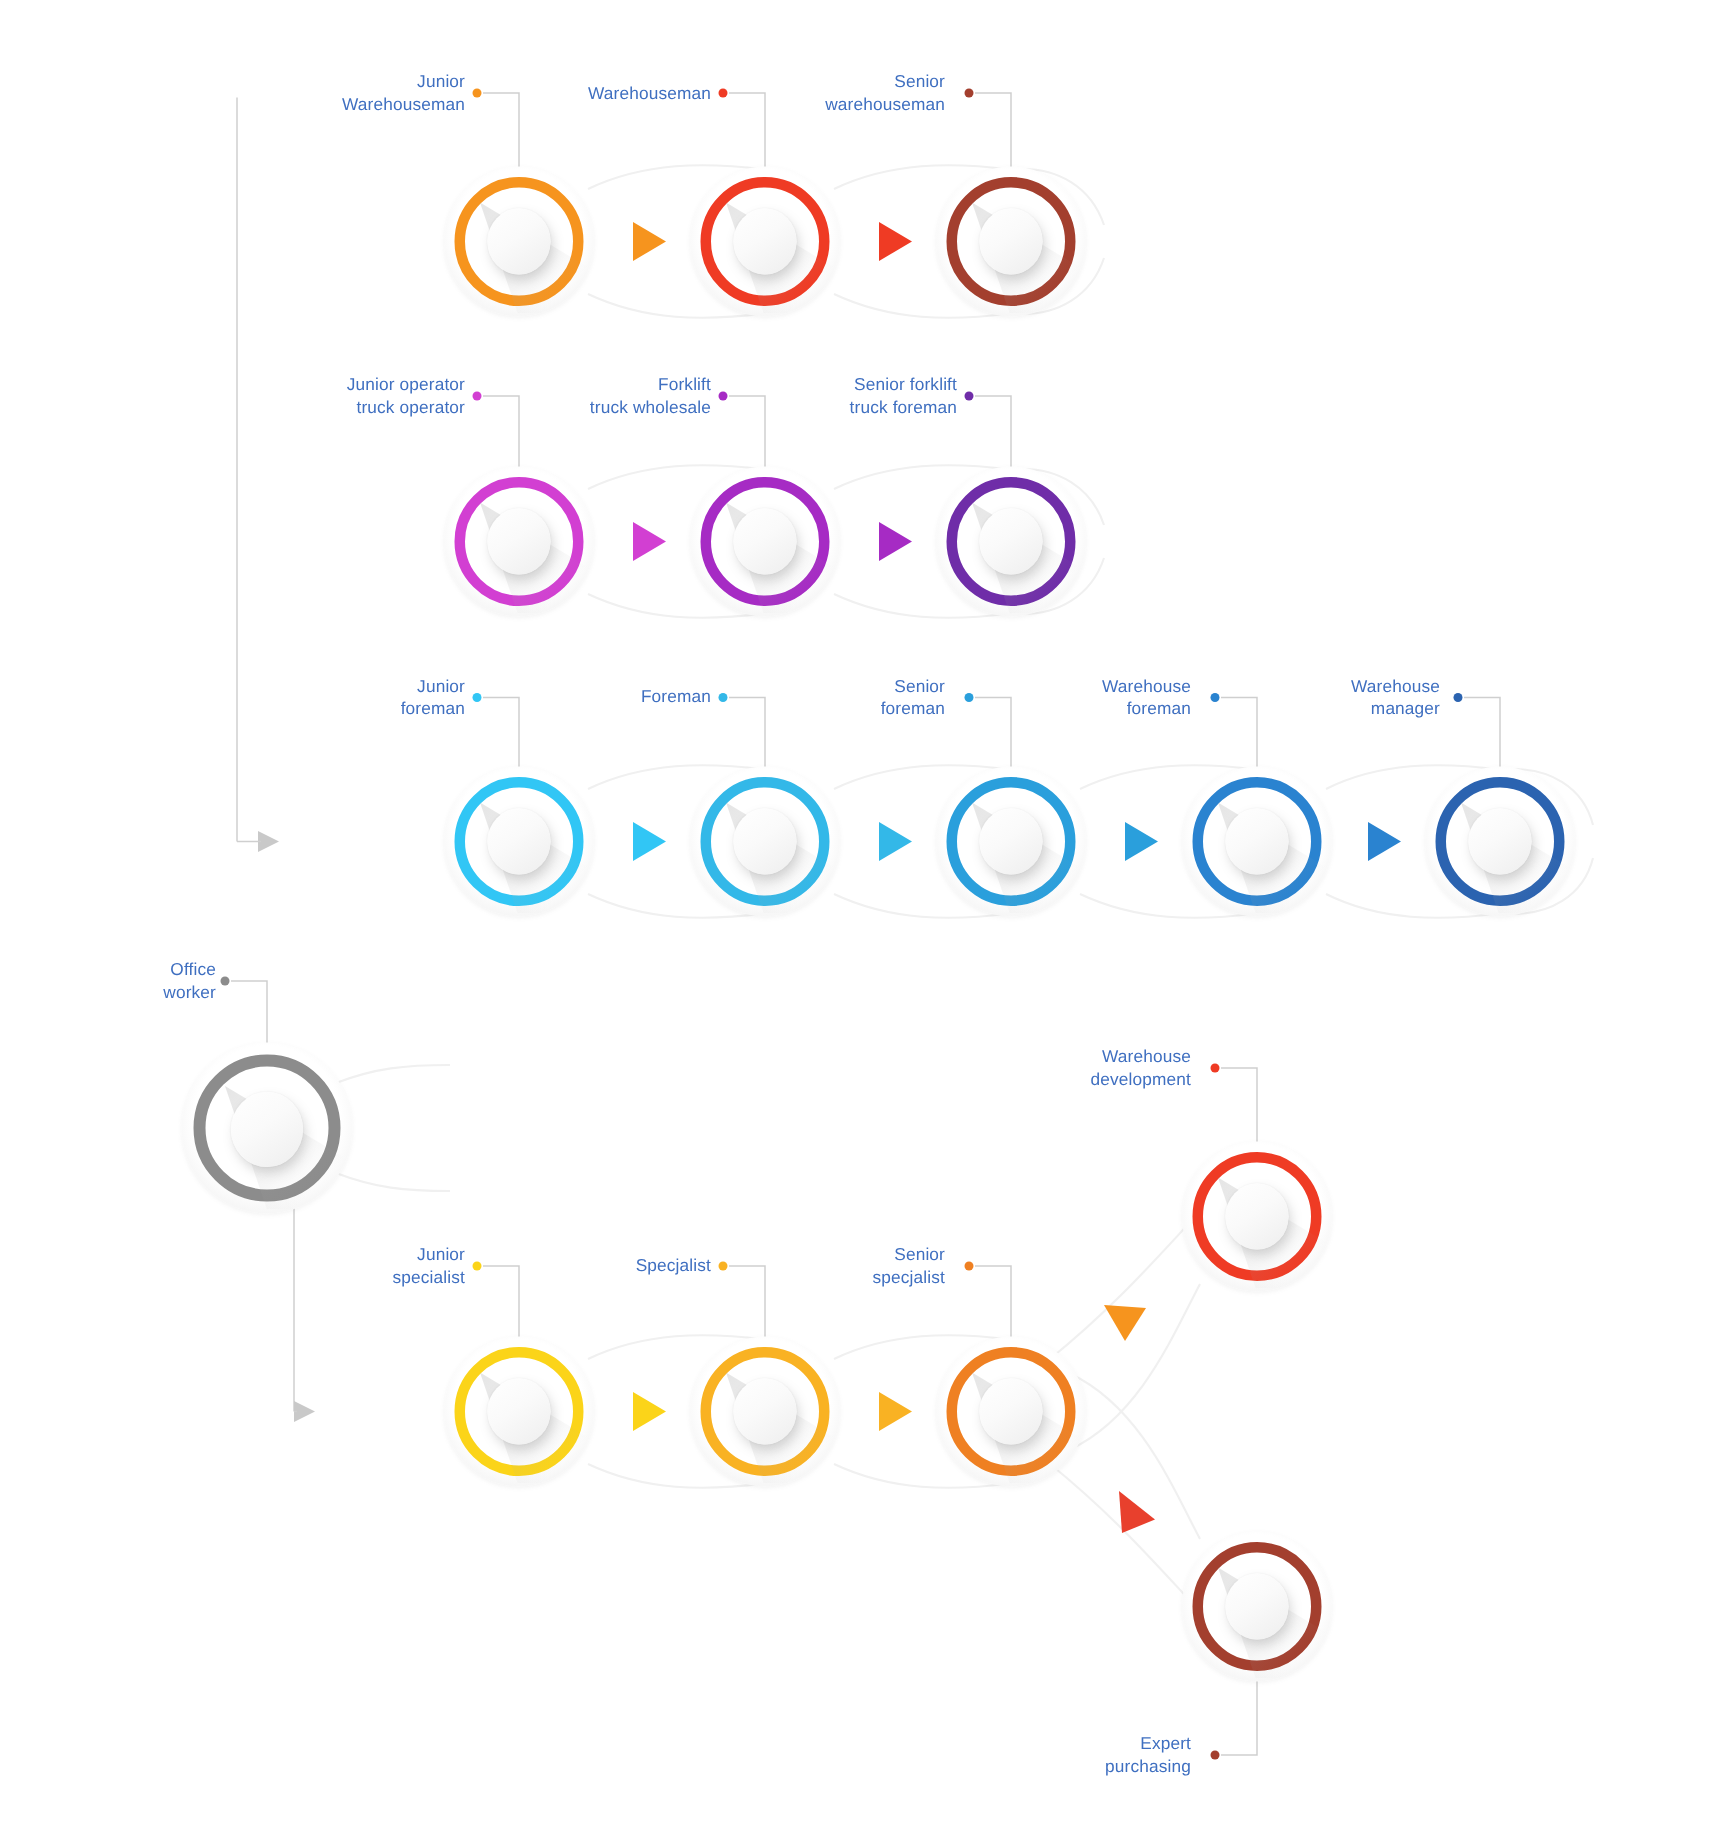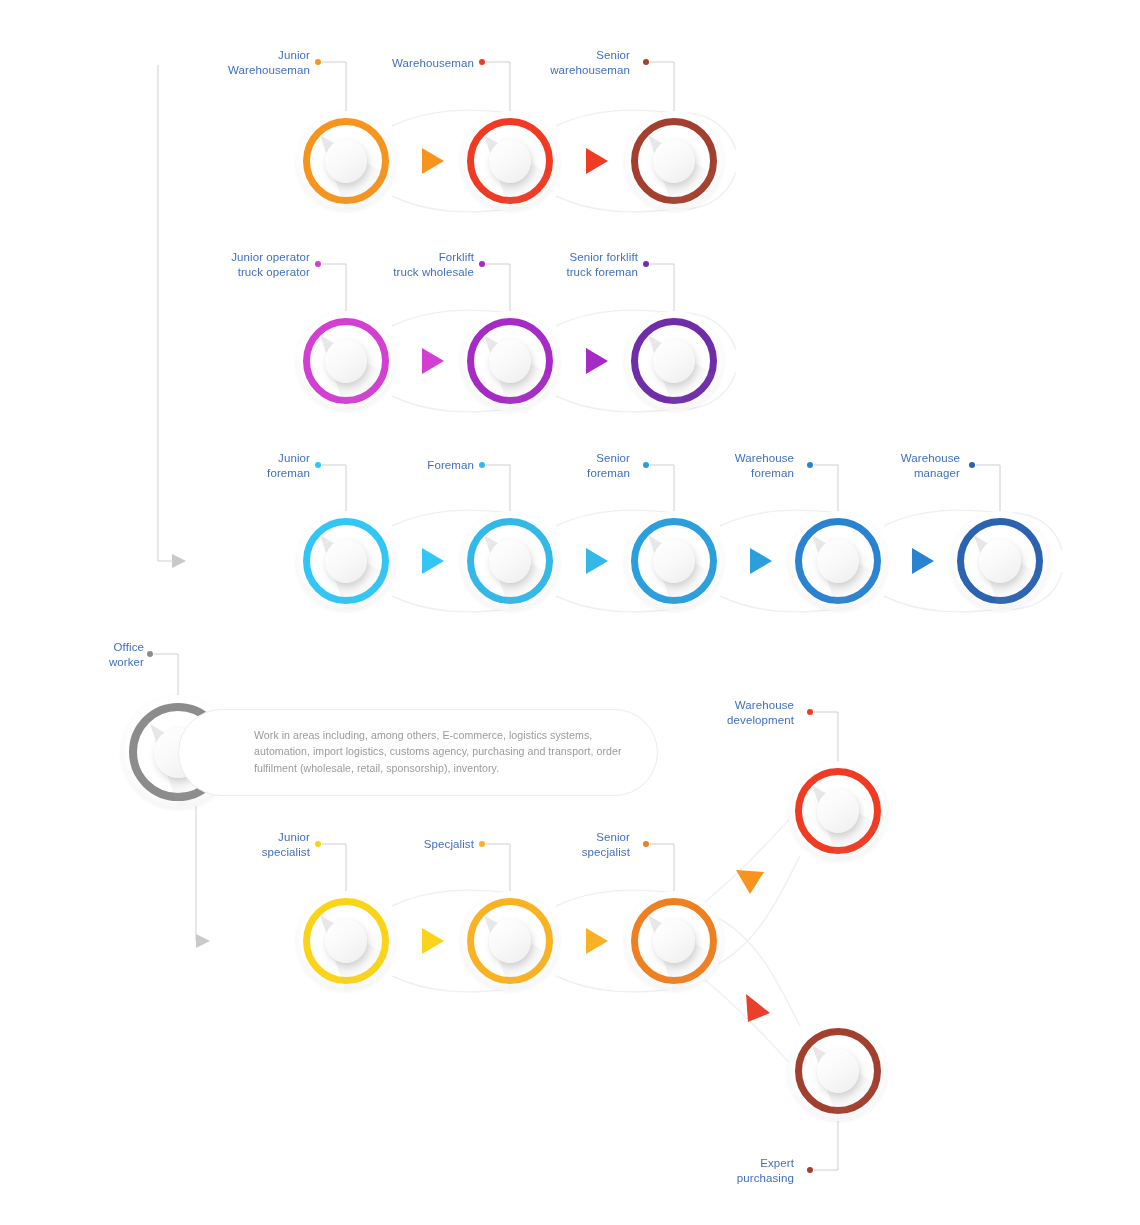--- a/index.html
+++ b/index.html
@@ -253,23 +253,20 @@
   <div class="lbl" style="left:40px;top:640px;width:104px;">Office
 worker</div>
   <div class="dot" style="left:150px;top:654px;background:#8c8c8c;"></div>
   <div class="node big" style="left:178px;top:752px;">
     <div class="halo"></div>
     <div class="ring" style="border-color:#8c8c8c;"></div>
     <div class="shade"></div>
     <div class="knob"></div>
   </div>
 
-  <div class="pill">
-    <p>Work in areas including, among others, E-commerce, logistics systems, automation, import logistics, customs agency, purchasing and transport, order fulfilment (wholesale, retail, sponsorship), inventory.</p>
-  </div>
 
   <div class="lbl" style="left:198px;top:830px;width:112px;">Junior
 specialist</div>
   <div class="dot" style="left:318px;top:844px;background:#fbd419;"></div>
   <div class="node" style="left:346px;top:941px;">
     <div class="halo"></div>
     <div class="ring" style="border-color:#fbd419;"></div>
     <div class="shade"></div>
     <div class="knob"></div>
   </div>

